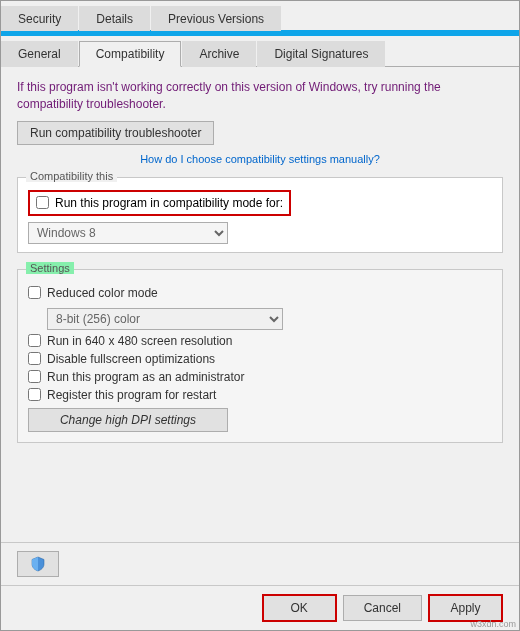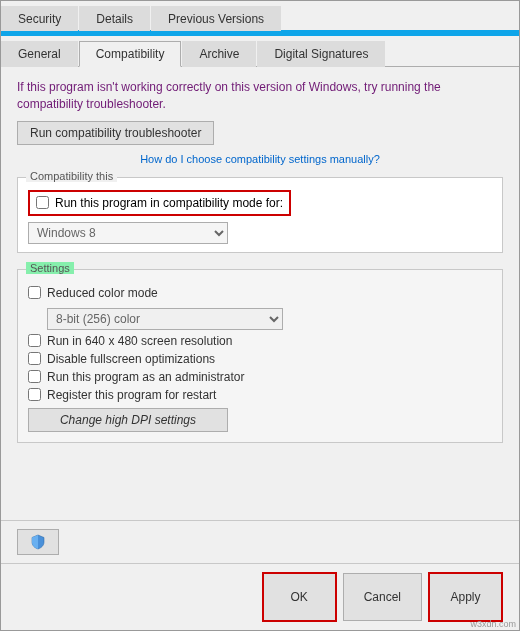--- a/index.html
+++ b/index.html
@@ -234,21 +234,21 @@
       padding: 8px 16px;
       display: flex;
       align-items: center;
       justify-content: flex-end;
       gap: 6px;
       background: #f0f0f0;
       border-top: 1px solid #c8c8c8;
     }
 
     .dialog-btn {
-      padding: 16px 20px;
+      padding: 5px 20px;
       background: #e1e1e1;
       border: 1px solid #adadad;
       cursor: pointer;
       font-size: 12px;
       color: #333;
       min-width: 75px;
       text-align: center;
     }
 
     .dialog-btn.highlighted {

